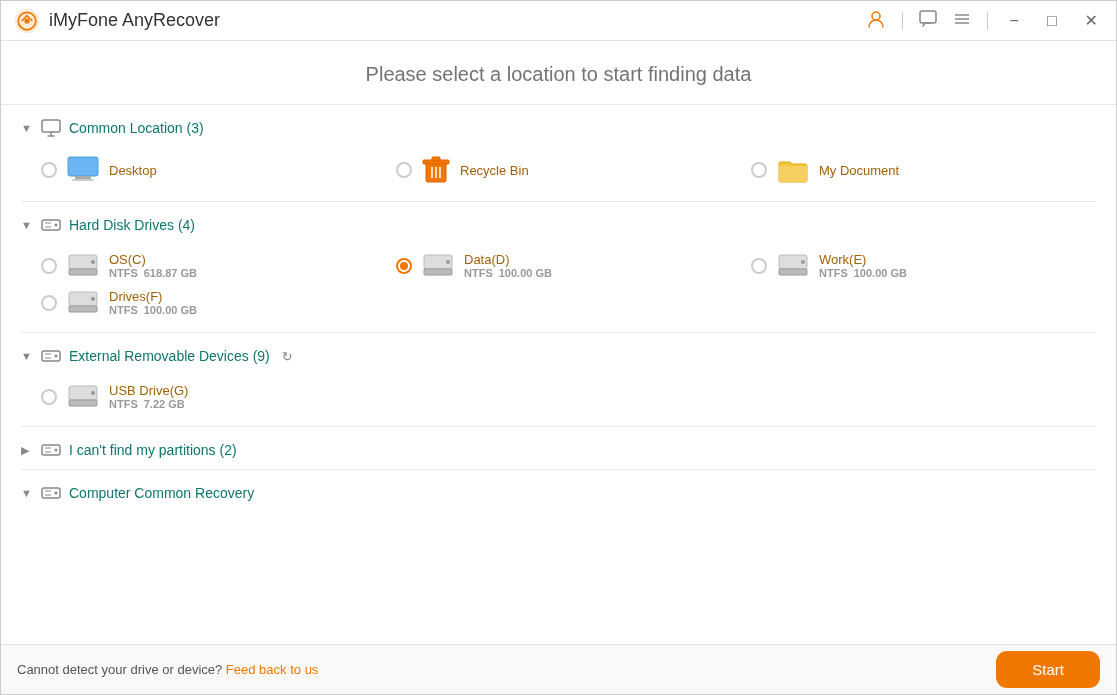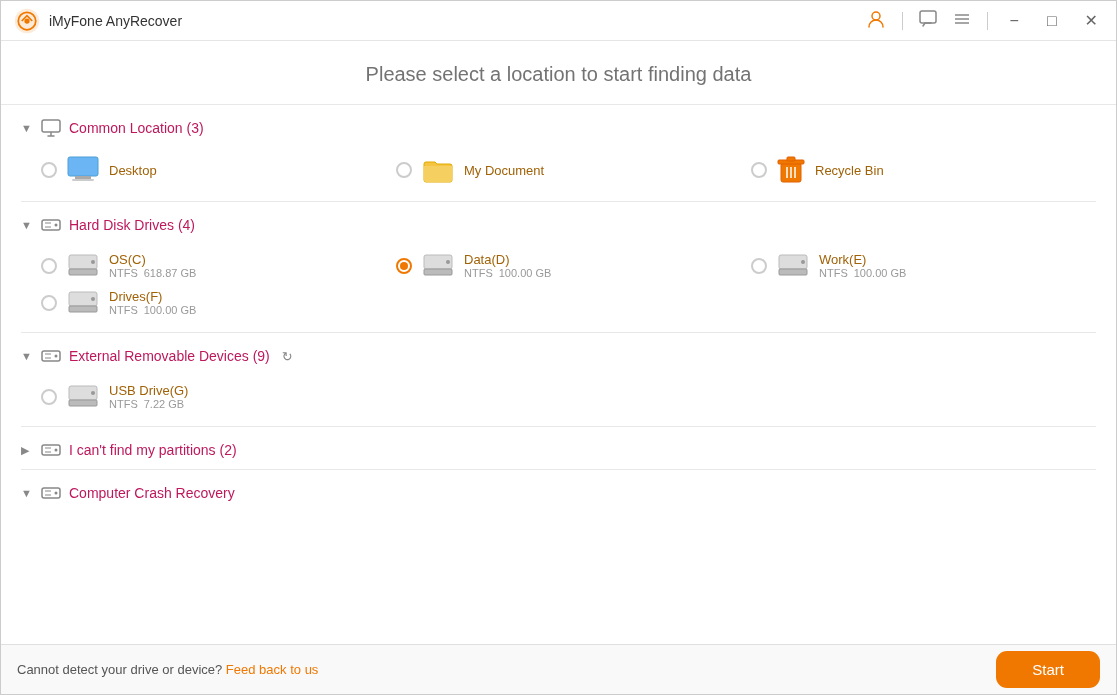--- a/index.html
+++ b/index.html
@@ -28,21 +28,21 @@
       padding: 0 12px;
       border-bottom: 1px solid #e5e5e5;
       flex-shrink: 0;
     }
     .title-bar-logo {
       width: 28px;
       height: 28px;
       margin-right: 8px;
     }
     .title-bar-name {
-      font-size: 14px;
+      font-size: 18px;
       color: #333;
       flex: 1;
     }
     .title-bar-controls {
       display: flex;
       align-items: center;
       gap: 16px;
     }
     .title-bar-icon {
       color: #888;
@@ -104,21 +104,21 @@
       border-bottom: 1px solid #e8e8e8;
     }
     .section-header {
       display: flex;
       align-items: center;
       padding: 14px 0 10px;
       cursor: pointer;
       gap: 8px;
     }
     .section-header-title {
-      color: #be185d;
+      color: #0f766e;
       font-size: 14px;
       font-weight: 500;
     }
     .chevron {
       color: #888;
       font-size: 11px;
       width: 12px;
     }
     .section-icon {
       color: #888;
@@ -172,20 +172,21 @@
     .item-name {
       font-size: 13px;
       color: #a16207;
       font-weight: 500;
     }
     .item-meta {
       font-size: 11px;
       color: #999;
       display: flex;
       gap: 6px;
+      font-weight: bold;
     }
 
     
     .bottom-bar {
       height: 50px;
       background: #f9f9f9;
       border-top: 1px solid #e0e0e0;
       display: flex;
       align-items: center;
       padding: 0 16px;
@@ -281,41 +282,41 @@
               <rect x="8" y="20" width="16" height="3" fill="#aaa"></rect>
               <rect x="5" y="23" width="22" height="2" rx="1" fill="#ccc"></rect>
             </svg>
             <div class="item-info">
               <span class="item-name">Desktop</span>
             </div>
           </div>
 
           <div class="location-item">
             <div class="radio-btn"></div>
-            <svg width="32" height="28" viewBox="0 0 32 28">
-              <path d="M2 8 Q2 6 4 6 H13 L15 8 H28 Q30 8 30 10 V24 Q30 26 28 26 H4 Q2 26 2 24 Z" fill="#f5c542" stroke="#e0a800" stroke-width="1"></path>
-              <path d="M2 10 H30 V24 Q30 26 28 26 H4 Q2 26 2 24 Z" fill="#f5d060"></path>
-            </svg>
-            <div class="item-info">
-              <span class="item-name">My Document</span>
-            </div>
-          </div>
-
-          <div class="location-item">
-            <div class="radio-btn"></div>
             <svg width="28" height="30" viewBox="0 0 28 30">
               <rect x="4" y="8" width="20" height="19" rx="2" fill="#f07800" stroke="#e06000" stroke-width="1"></rect>
               <rect x="1" y="5" width="26" height="4" rx="1" fill="#f07800" stroke="#e06000" stroke-width="1"></rect>
               <rect x="10" y="2" width="8" height="4" rx="1" fill="#f07800" stroke="#e06000" stroke-width="1"></rect>
               <line x1="10" y1="12" x2="10" y2="23" stroke="#fff" stroke-width="1.5"></line>
               <line x1="14" y1="12" x2="14" y2="23" stroke="#fff" stroke-width="1.5"></line>
               <line x1="18" y1="12" x2="18" y2="23" stroke="#fff" stroke-width="1.5"></line>
             </svg>
             <div class="item-info">
               <span class="item-name">Recycle Bin</span>
+            </div>
+          </div>
+
+          <div class="location-item">
+            <div class="radio-btn"></div>
+            <svg width="32" height="28" viewBox="0 0 32 28">
+              <path d="M2 8 Q2 6 4 6 H13 L15 8 H28 Q30 8 30 10 V24 Q30 26 28 26 H4 Q2 26 2 24 Z" fill="#f5c542" stroke="#e0a800" stroke-width="1"></path>
+              <path d="M2 10 H30 V24 Q30 26 28 26 H4 Q2 26 2 24 Z" fill="#f5d060"></path>
+            </svg>
+            <div class="item-info">
+              <span class="item-name">My Document</span>
             </div>
           </div>
         </div>
       </div>
 
       <div class="section">
         <div class="section-header">
           <span class="chevron">▼</span>
           <svg width="20" height="18" viewBox="0 0 20 18" fill="none">
             <rect x="1" y="4" width="18" height="10" rx="2" stroke="#888" stroke-width="1.5"></rect>
@@ -440,21 +441,21 @@
 
       <div class="section" style="border-bottom: none;">
         <div class="section-header">
           <span class="chevron">▼</span>
           <svg width="20" height="18" viewBox="0 0 20 18" fill="none">
             <rect x="1" y="4" width="18" height="10" rx="2" stroke="#888" stroke-width="1.5"></rect>
             <circle cx="15" cy="9" r="1.5" fill="#888"></circle>
             <line x1="4" y1="7" x2="10" y2="7" stroke="#888" stroke-width="1"></line>
             <line x1="4" y1="11" x2="10" y2="11" stroke="#888" stroke-width="1"></line>
           </svg>
-          <span class="section-header-title">Computer Crash Recovery</span>
+          <span class="section-header-title">Computer Common Recovery</span>
         </div>
       </div>
 
     </div>
   </div>
 
   <div class="bottom-bar">
     <span class="bottom-text">
       <span>Cannot detect your drive or device?</span>&nbsp;<a class="bottom-link">Feed back to us</a>
     </span>

